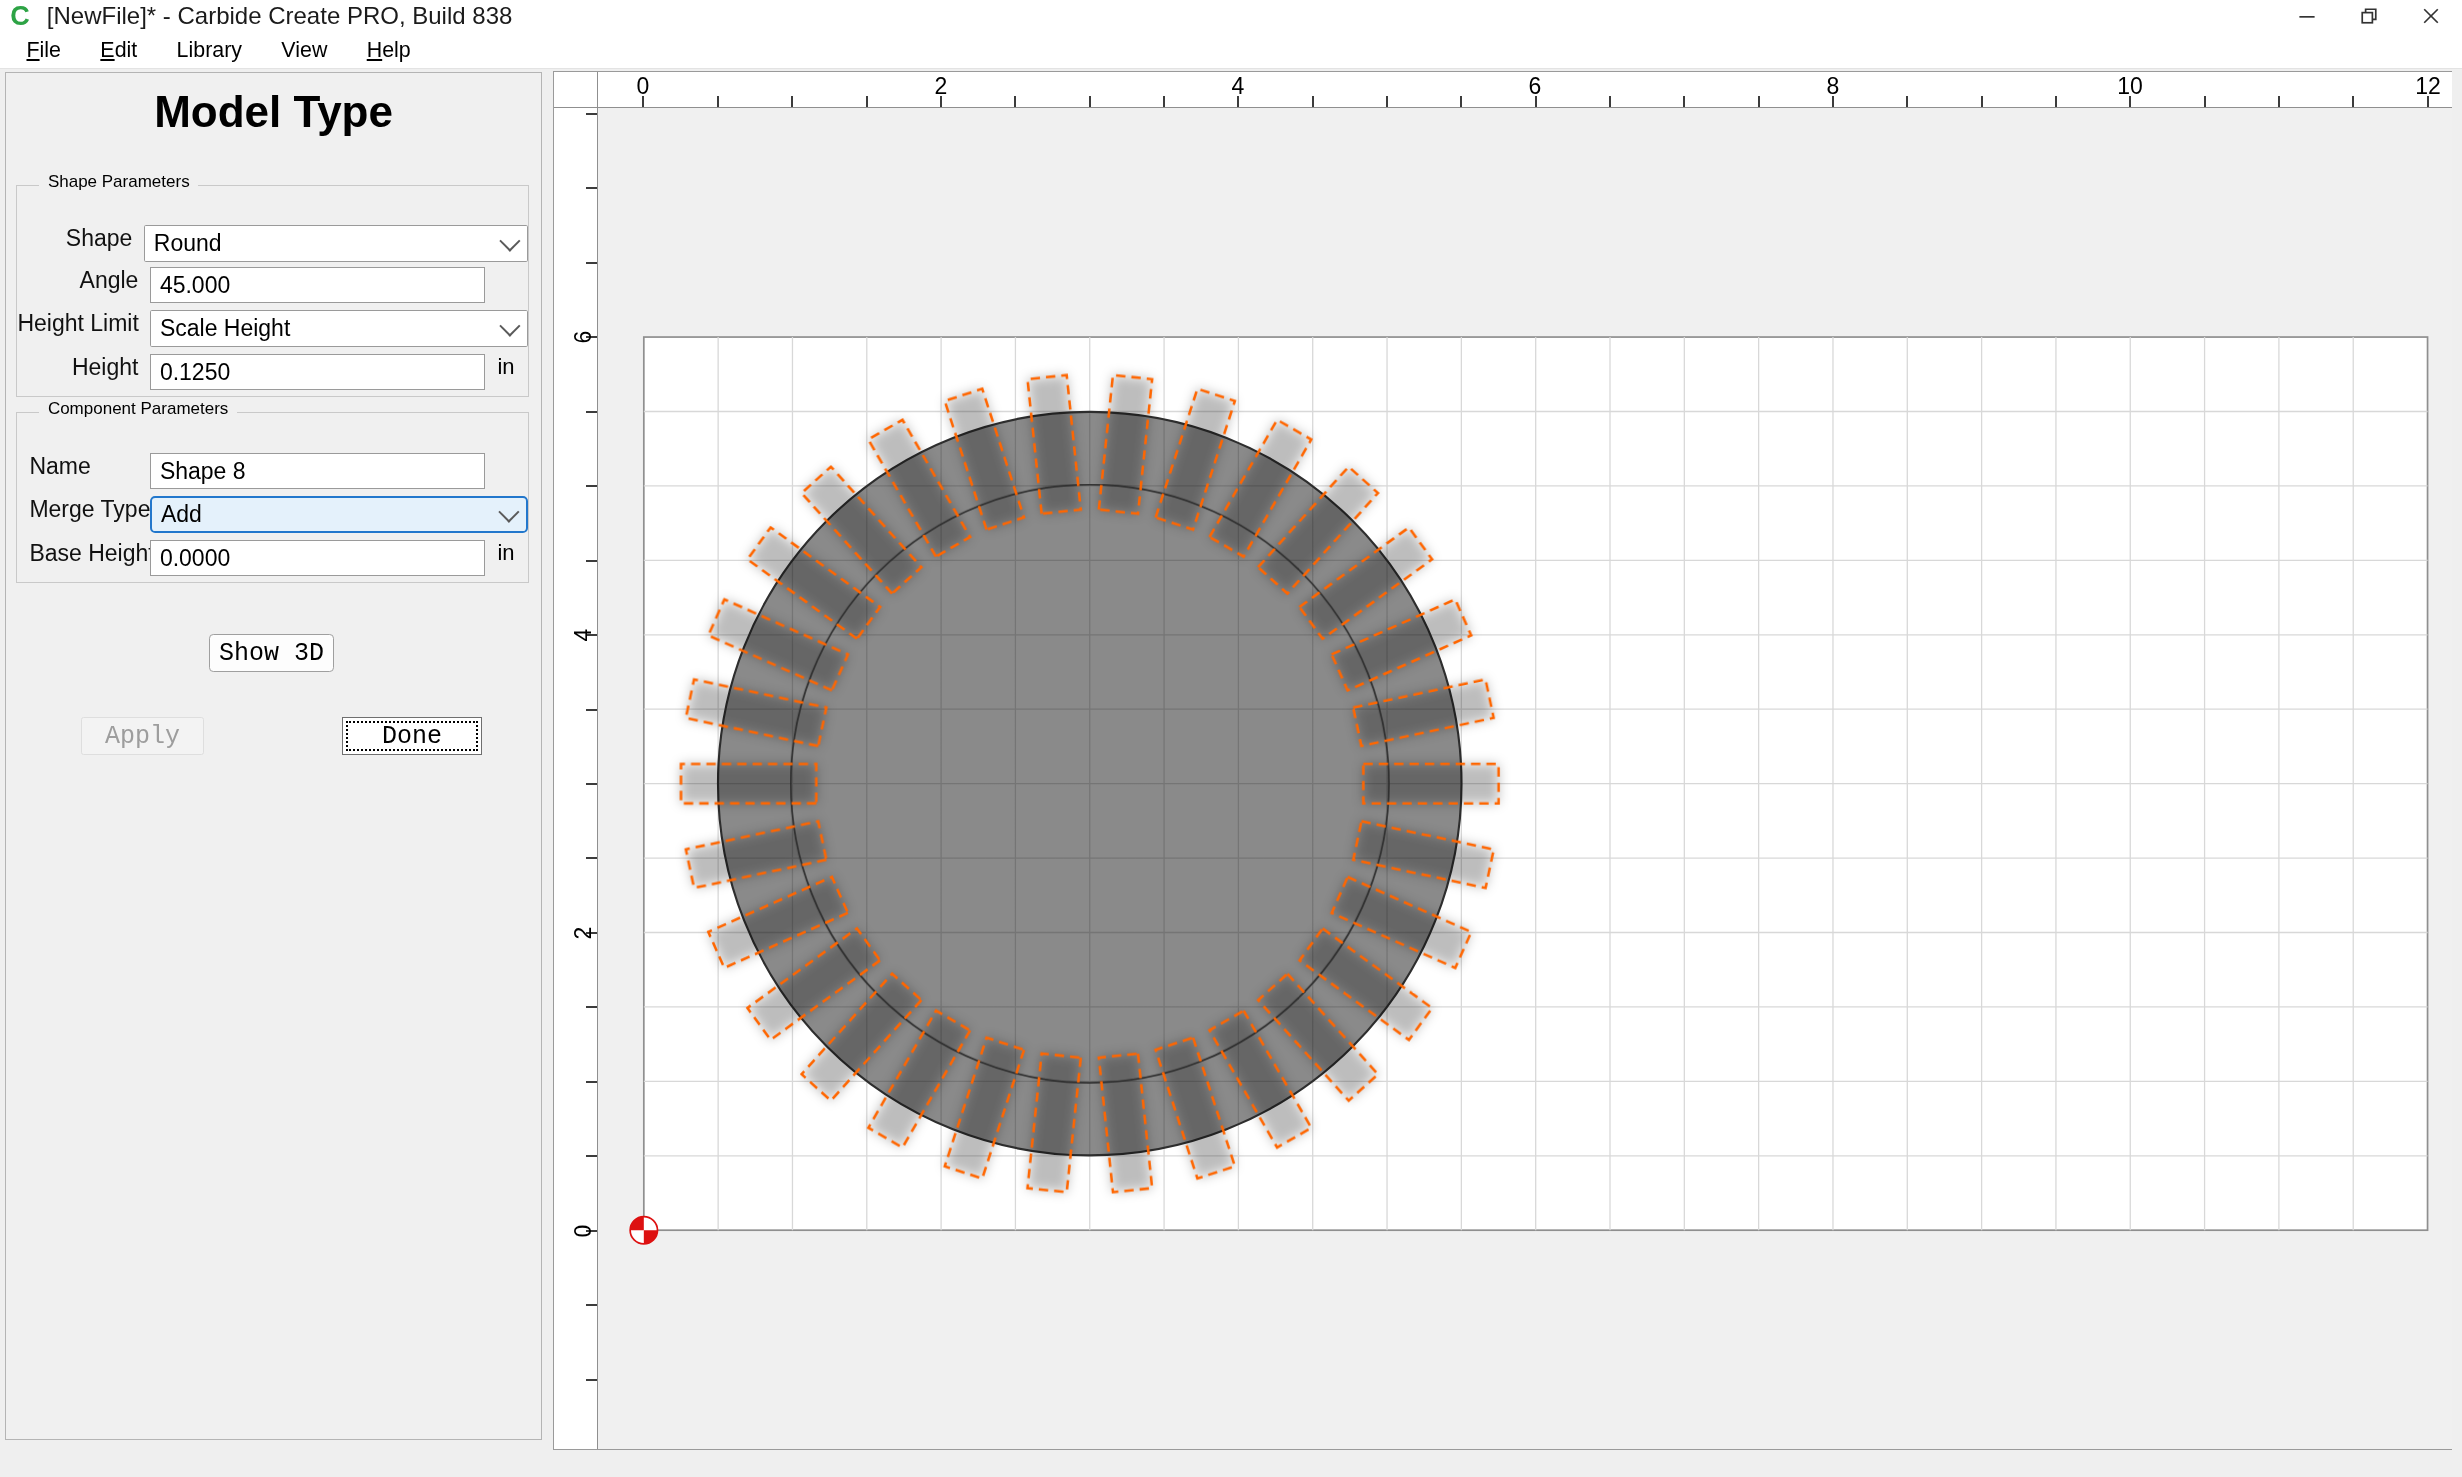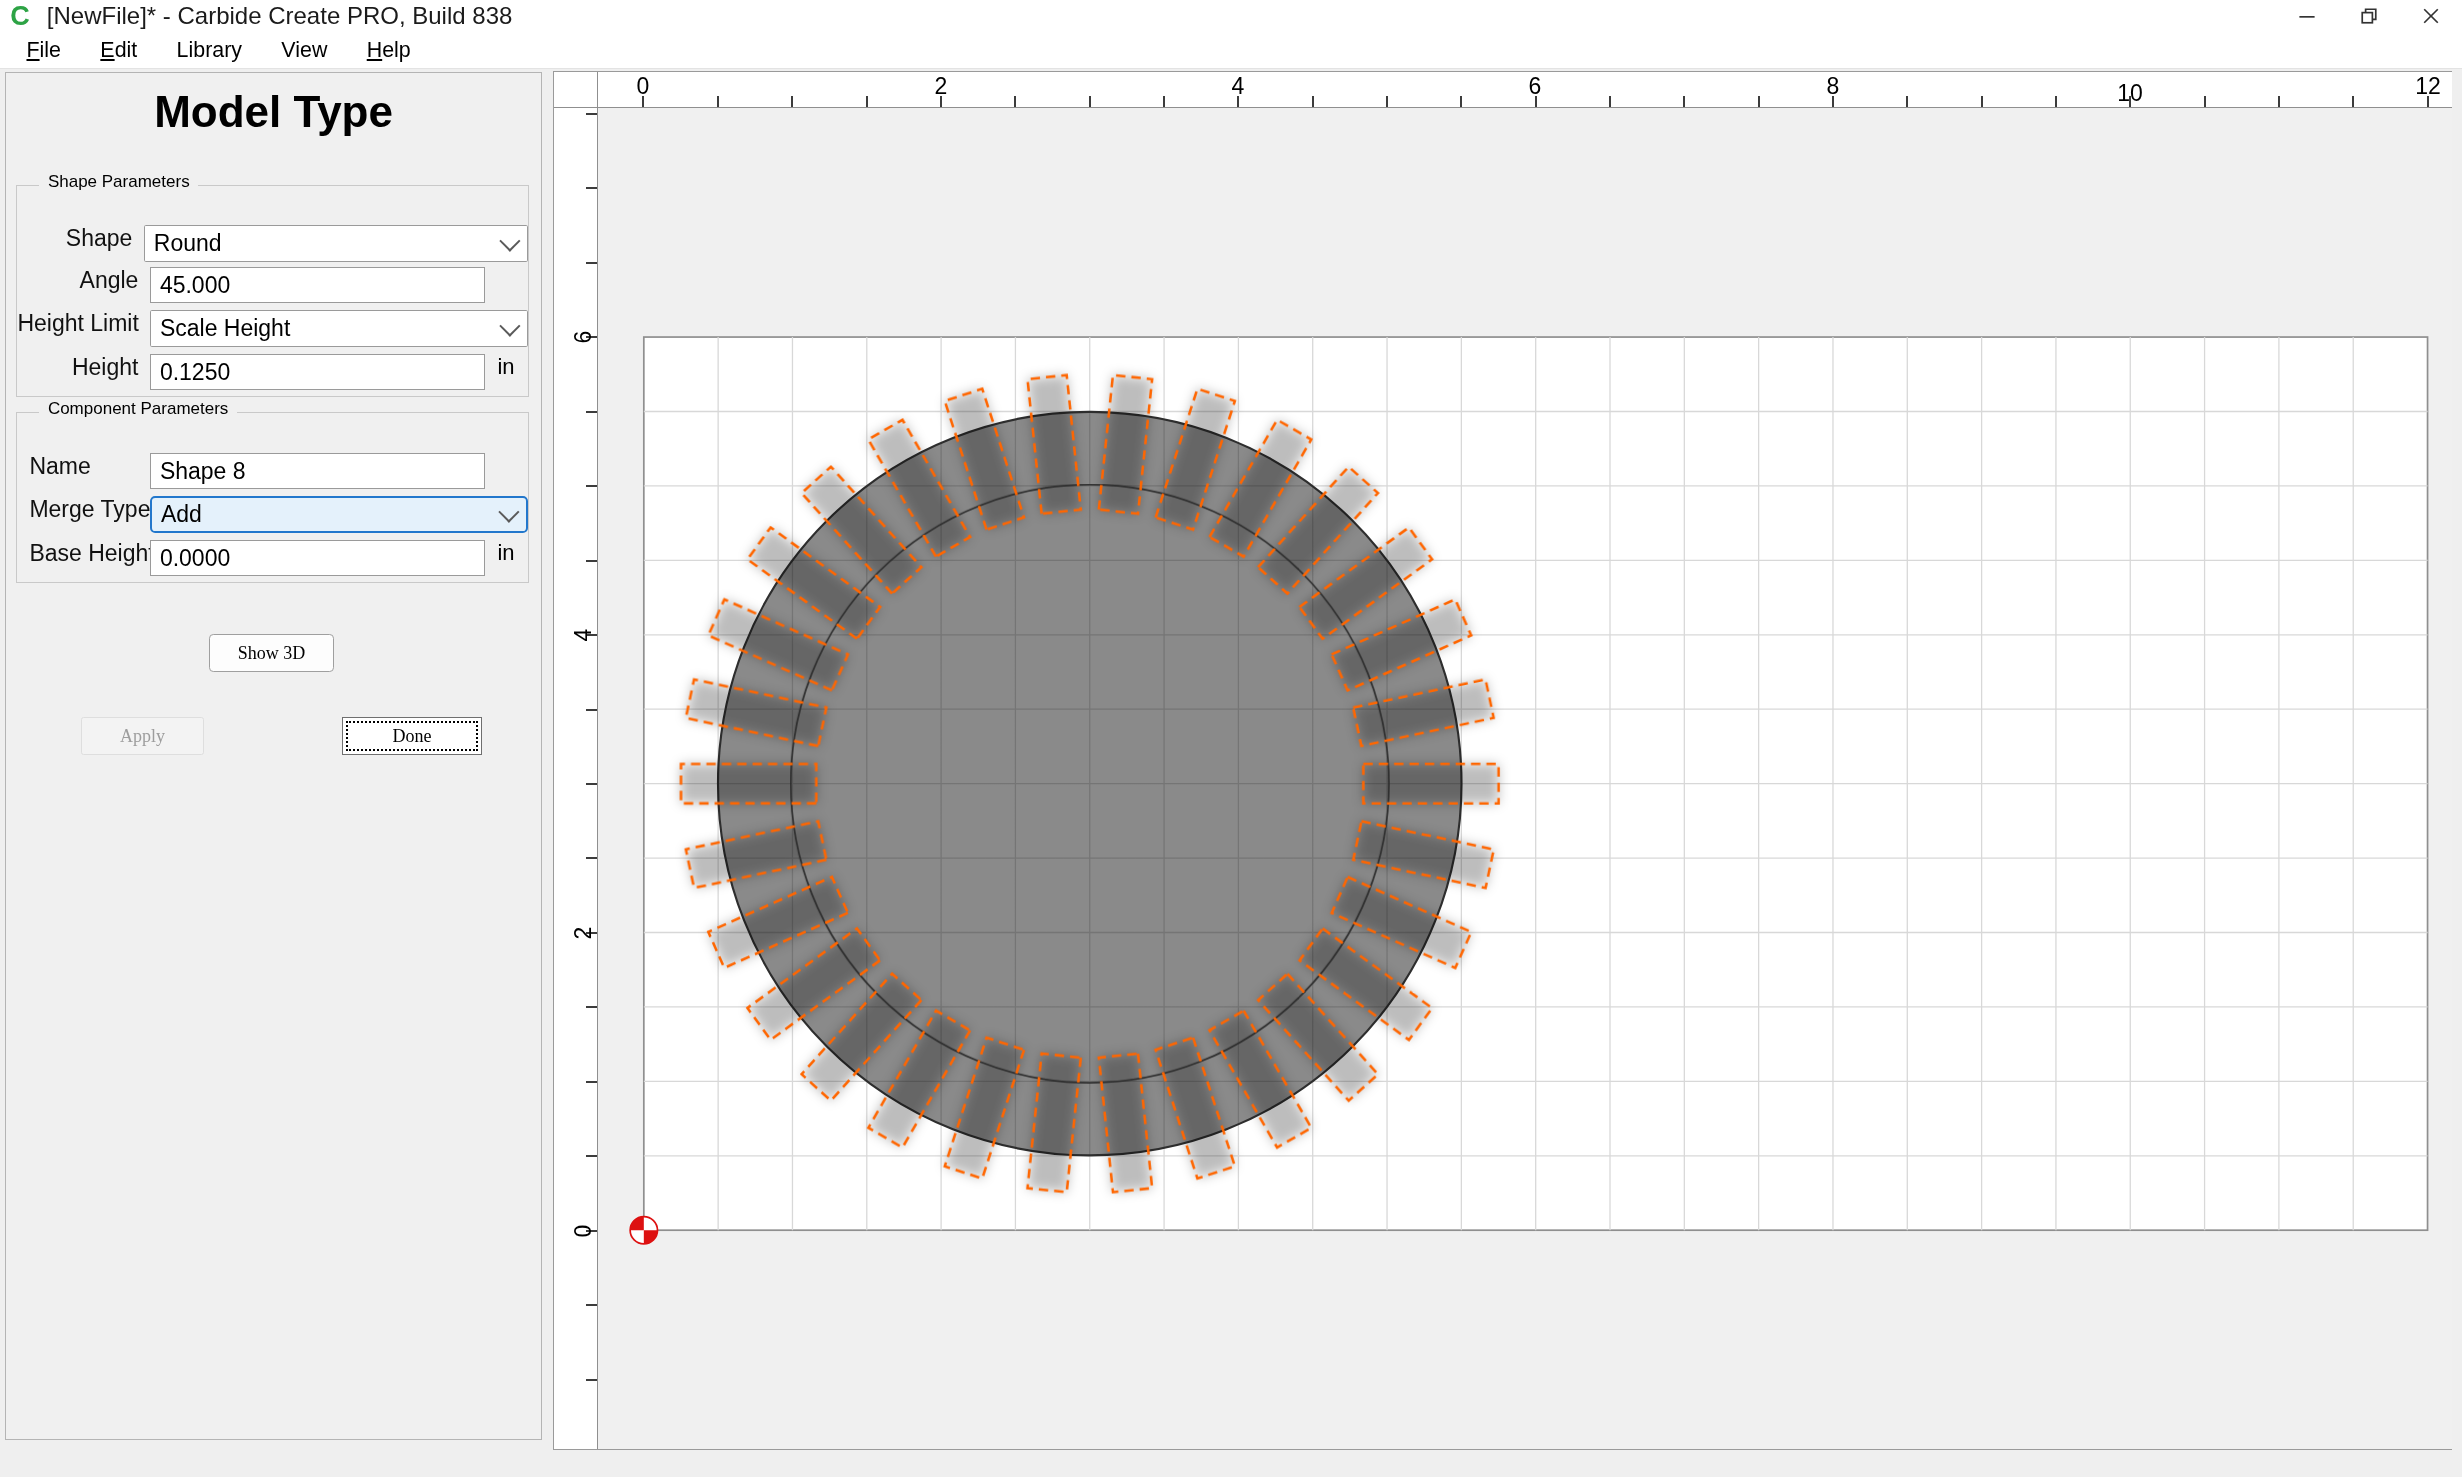--- a/index.html
+++ b/index.html
@@ -35,21 +35,21 @@
   .unit{margin-left:12px;font-size:22px;color:#000}
   .tinput{width:335px;height:36px;box-sizing:border-box;border:1.7px solid #9a9a9a;background:#fff;
           font-family:"Liberation Sans",sans-serif;font-size:23px;padding:0 8.5px;color:#000}
   .combo{width:403px;height:37px;box-sizing:border-box;border:1.7px solid #9a9a9a;background:#fff;
          display:flex;align-items:center;justify-content:space-between;padding:0 12px 0 8.5px;border-radius:1.7px}
   .combo.focused{border:2.6px solid #2277cc;background:#e4f1fb;border-radius:5.1px}
   .combo-text{font-size:23px;color:#000}
   .chev{width:13px;height:13px;border-right:2.6px solid #5a5a5a;border-bottom:2.6px solid #5a5a5a;
         transform:rotate(45deg) translateY(-3.4px)}
   .btn{position:absolute;display:flex;align-items:center;justify-content:center;box-sizing:border-box;
-       font-size:18px;font-family:Liberation Serif, serif}
+       font-size:25px;font-family:Liberation Mono, monospace}
   #btn-show3d{left:203px;top:561px;width:125px;height:38px;background:#fdfdfd;border:1.7px solid #9f9f9f;border-radius:4.3px;color:#000}
   #btn-apply{left:75px;top:644px;width:123px;height:38px;background:#f3f3f3;border:1.7px solid #dedede;border-radius:2.6px;color:#9d9d9d}
   #btn-done{left:336px;top:644px;width:140px;height:38px;background:#fff;border:1.7px solid #6f6f6f;
             outline:2.6px dotted #000;outline-offset:-6.8px;color:#000}
 
   
   .canvas{position:absolute;left:553px;top:71px;width:1897px;height:1377px;background:#fff;
           border:0.9px solid #9a9a9a;box-sizing:content-box}
   .corner{position:absolute;left:0;top:0;width:44px;height:36px;background:#fff;
           border-right:0.9px solid #8f8f8f;border-bottom:0.9px solid #8f8f8f;box-sizing:border-box}
@@ -176,21 +176,21 @@
       <div class="hlabel" style="left: 937px;">6</div>
       <div class="htick" style="left: 1011px;"></div>
       <div class="htick" style="left: 1085px;"></div>
       <div class="htick" style="left: 1160px;"></div>
       <div class="htick" style="left: 1234px;"></div>
       <div class="hlabel" style="left: 1235px;">8</div>
       <div class="htick" style="left: 1308px;"></div>
       <div class="htick" style="left: 1383px;"></div>
       <div class="htick" style="left: 1457px;"></div>
       <div class="htick" style="left: 1531px;"></div>
-      <div class="hlabel" style="left: 1532px; margin-top: 7px;">10</div>
+      <div class="hlabel" style="left: 1532px;">10</div>
       <div class="htick" style="left: 1606px;"></div>
       <div class="htick" style="left: 1680px;"></div>
       <div class="htick" style="left: 1754px;"></div>
       <div class="htick" style="left: 1829px;"></div>
       <div class="hlabel" style="left: 1830px;">12</div>
     </div>
   <div class="leftruler" id="leftruler">
       <div class="vtick" style="top: 1271px;"></div>
       <div class="vtick" style="top: 1196px;"></div>
       <div class="vtick" style="top: 1122px;"></div>

